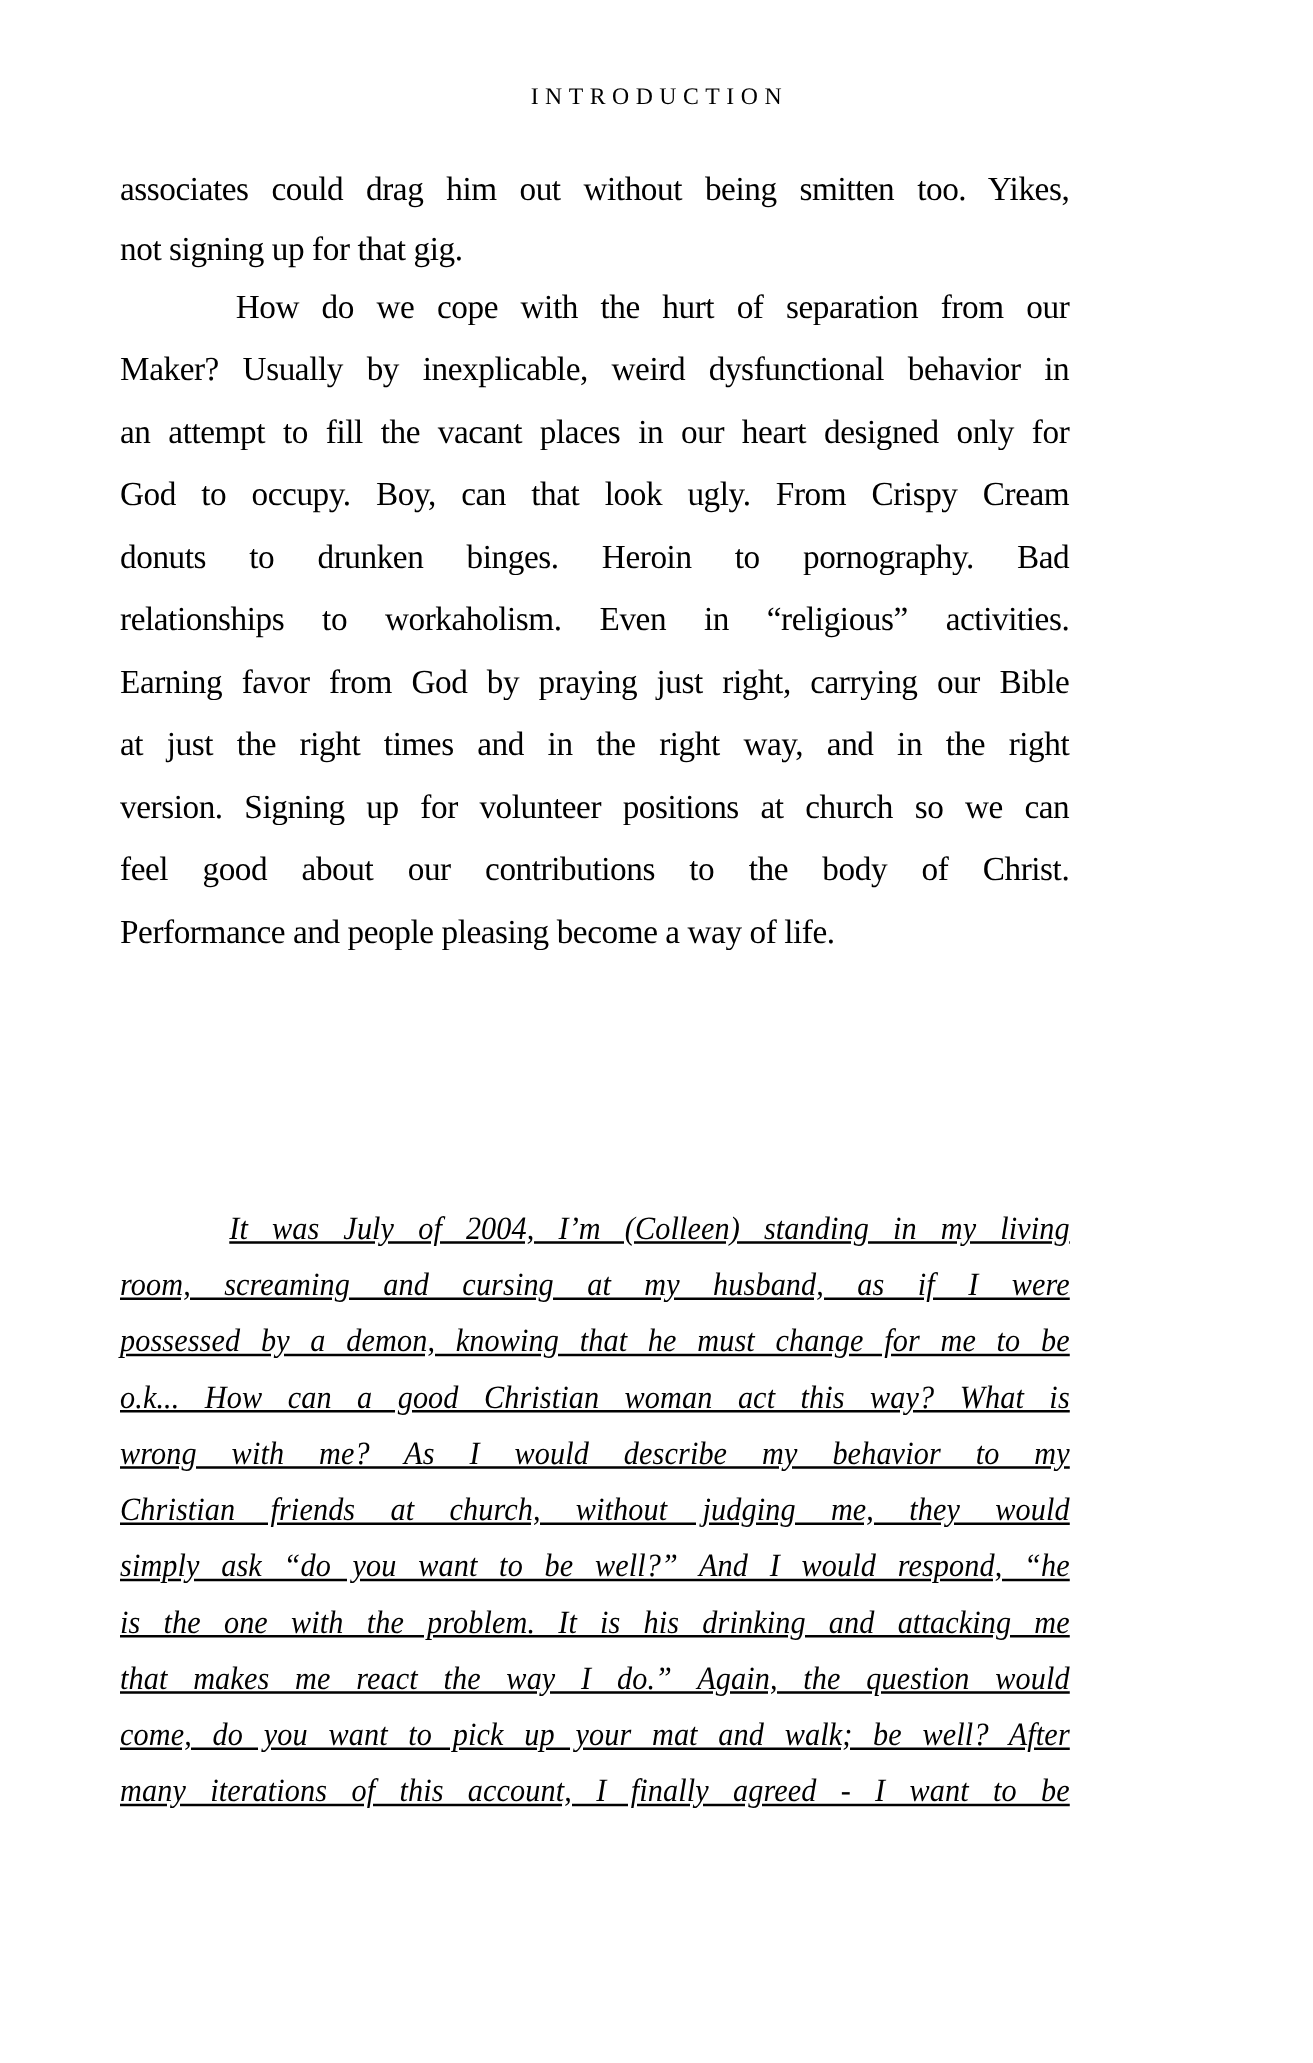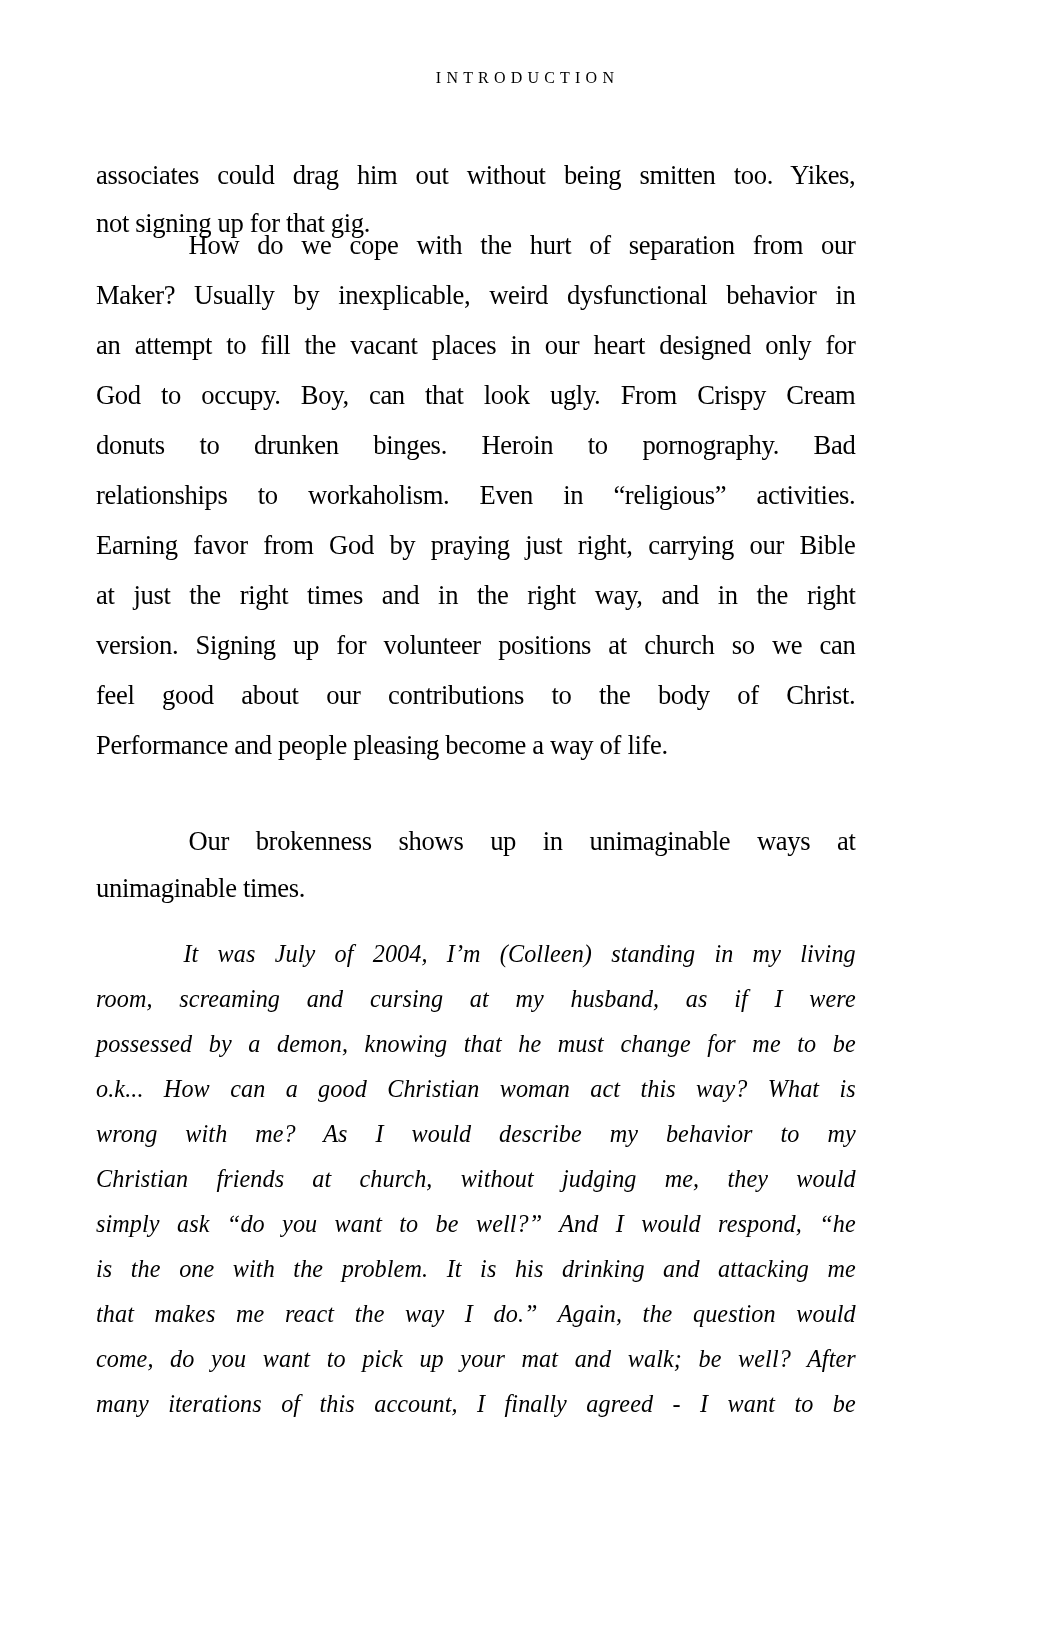--- a/index.html
+++ b/index.html
@@ -22,21 +22,21 @@
       width: 1050px;
       height: 1650px;
       background: #ffffff;
     }
     .running-head {
       position: absolute;
       top: 66px;
       left: 0;
       width: 1050px;
       text-align: center;
-      font-size: 16px;
+      font-size: 19px;
       letter-spacing: 5.2px;
       line-height: 24px;
       padding-left: 5px;
       box-sizing: border-box;
     }
     .text-block {
       position: absolute;
       left: 96px;
       width: 760px;
     }
@@ -65,26 +65,26 @@
     .italic .line {
       font-style: italic;
       font-size: 26px;
       height: 45px;
       line-height: 45px;
       letter-spacing: 0.1px;
       transform: scaleX(0.93);
       transform-origin: left center;
       width: 817px;
     }
-    #para-1 { top: 152px; height: 50px; }
+    #para-1 { top: 128px; height: 50px; }
     #para-1 .line:first-child { height: 46px; line-height: 46px; }
     #para-2 { top: 220px; }
     #para-3 { top: 818px; }
     #para-3 .line { height: 47px; line-height: 47px; }
-    #para-4 { top: 931px; }
+    #para-4 { top: 960px; text-decoration: underline; }
   </style>
 </head>
 <body>
 
 <div class="page">
   <div class="running-head">INTRODUCTION</div>
 
   <div id="para-1" class="text-block roman">
     <span class="line">associates could drag him out without being smitten too. Yikes,</span>
     <span class="line last">not signing up for that gig.</span>
@@ -97,24 +97,20 @@
     <span class="line">God to occupy. Boy, can that look ugly. From Crispy Cream</span>
     <span class="line">donuts to drunken binges. Heroin to pornography. Bad</span>
     <span class="line">relationships to workaholism. Even in “religious” activities.</span>
     <span class="line">Earning favor from God by praying just right, carrying our Bible</span>
     <span class="line">at just the right times and in the right way, and in the right</span>
     <span class="line">version. Signing up for volunteer positions at church so we can</span>
     <span class="line">feel good about our contributions to the body of Christ.</span>
     <span class="line last">Performance and people pleasing become a way of life.</span>
   </div>
 
-  <div id="para-3" class="text-block roman">
-    <span class="line indent">Our brokenness shows up in unimaginable ways at</span>
-    <span class="line last">unimaginable times.</span>
-  </div>
 
   <div id="para-4" class="text-block italic">
     <span class="line indent">It was July of 2004, I’m (Colleen) standing in my living</span>
     <span class="line">room, screaming and cursing at my husband, as if I were</span>
     <span class="line">possessed by a demon, knowing that he must change for me to be</span>
     <span class="line">o.k... How can a good Christian woman act this way? What is</span>
     <span class="line">wrong with me? As I would describe my behavior to my</span>
     <span class="line">Christian friends at church, without judging me, they would</span>
     <span class="line">simply ask “do you want to be well?” And I would respond, “he</span>
     <span class="line">is the one with the problem. It is his drinking and attacking me</span>

